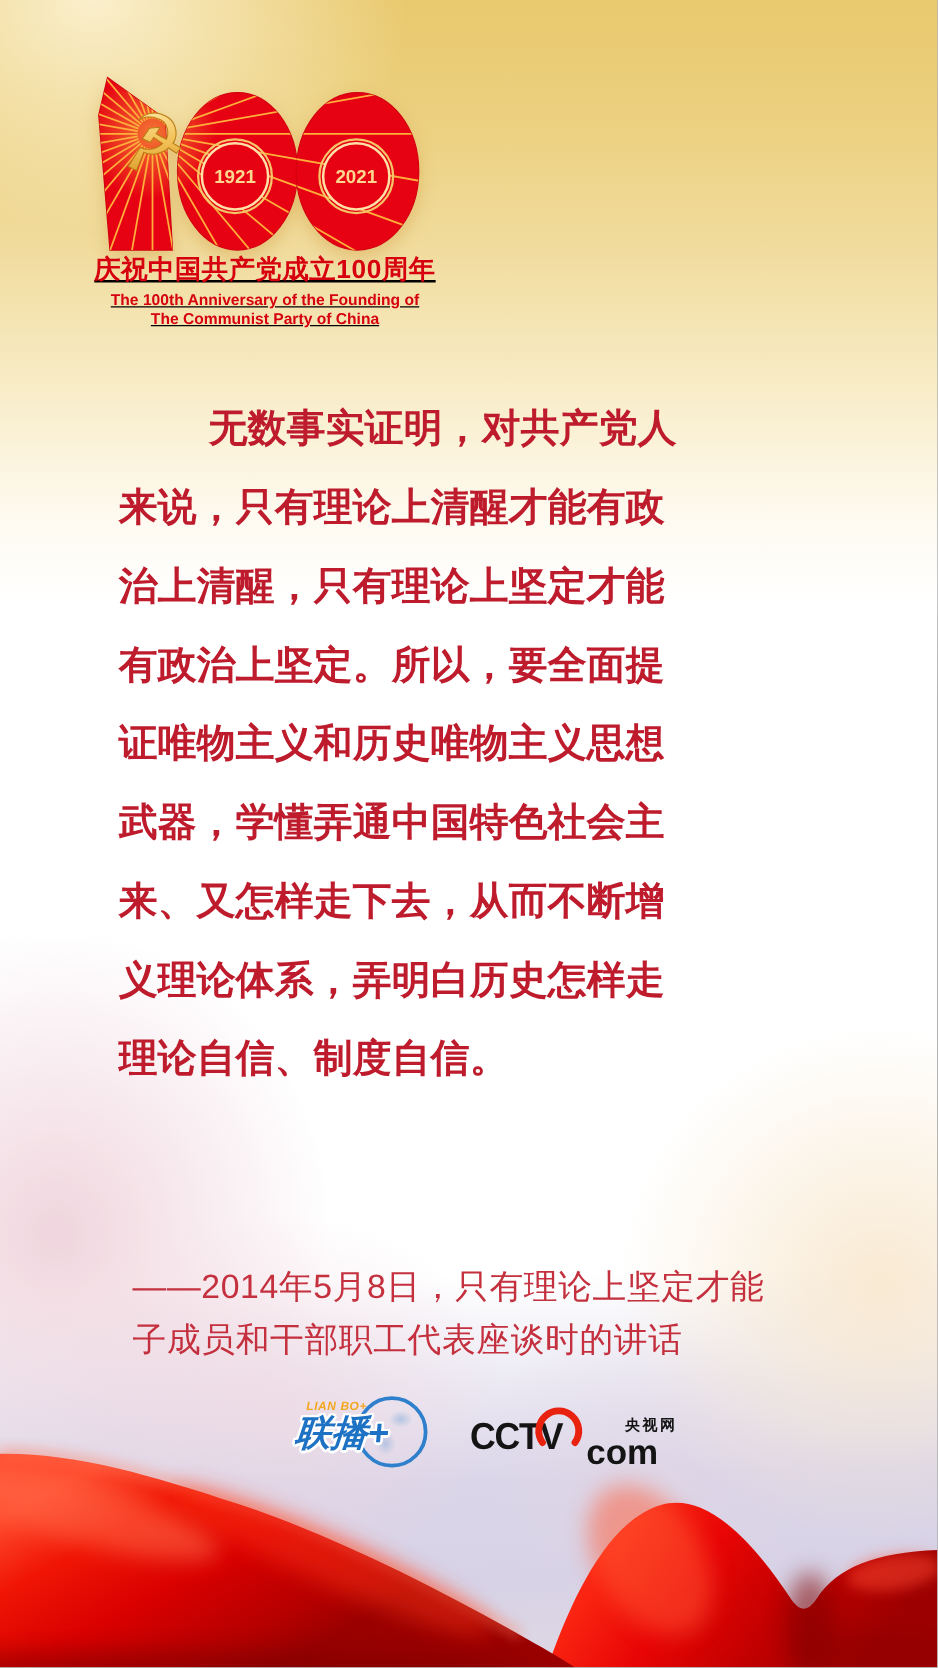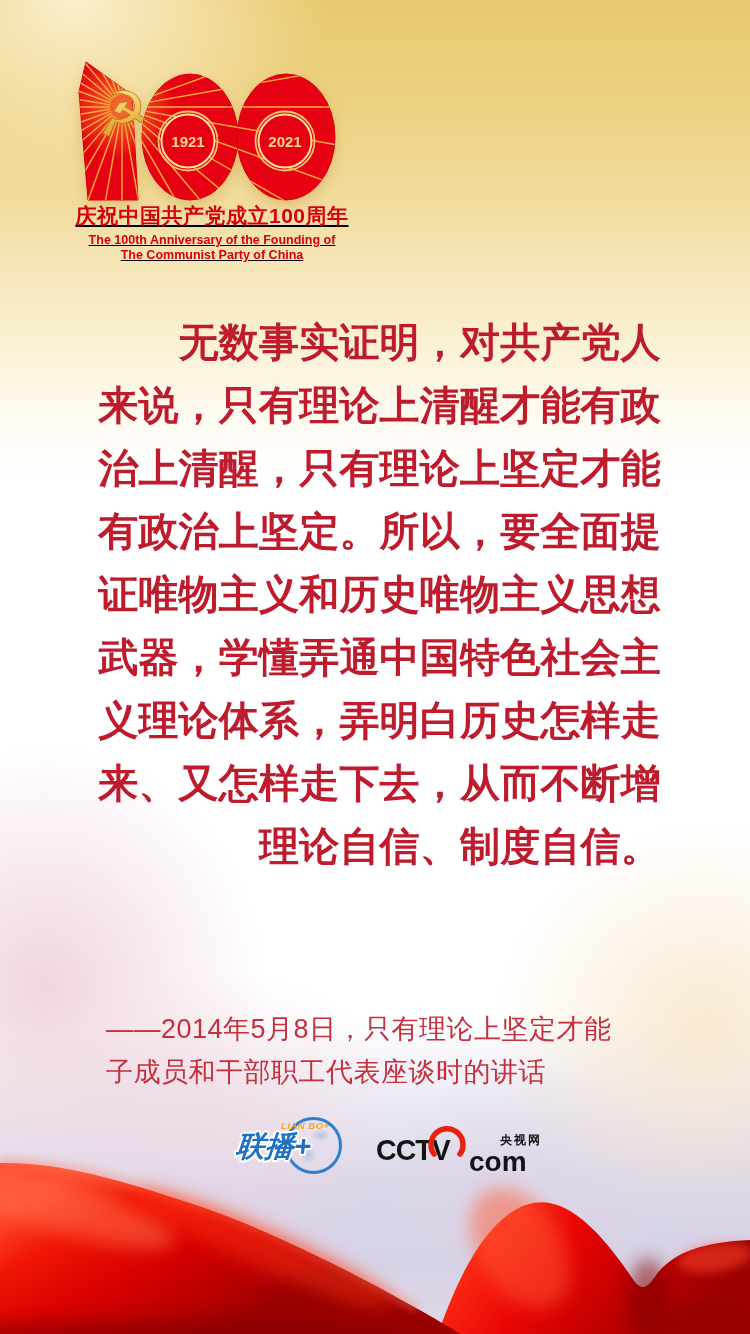--- a/index.html
+++ b/index.html
@@ -16,36 +16,36 @@
       radial-gradient(30% 12% at 70% 88%, rgba(226,214,228,.55), rgba(226,214,228,0) 70%),
       linear-gradient(178deg, rgba(255,255,255,0) 76%, rgba(206,200,226,.75) 88%, rgba(213,207,228,.95) 94%, #dfd9e4 100%);
   }
   
   .logo-svg{position:absolute;left:58px;top:50px;filter:drop-shadow(0 6px 7px rgba(196,128,24,.30));}
   .header-text{position:absolute;left:56px;top:203px;width:312px;text-align:center;text-decoration:underline;}
   .title-cn{font-size:21px;font-weight:900;color:#D6000F;letter-spacing:.5px;line-height:26px;margin-bottom:4px;}
   .title-en{font-size:12.5px;font-weight:800;color:#D6000F;line-height:15px;}
   
   .quote{position:absolute;left:95px;top:311px;width:566px;color:#BE1B2C;
-         font-size:40px;font-weight:900;letter-spacing:.2px;text-align:right;}
+         font-size:31px;font-weight:900;letter-spacing:.2px;}
   .quote .qline{line-height:63px;white-space:nowrap;}
   .quote .qline.first{padding-left:72px;}
   
   .attribution{position:absolute;left:106px;top:1008px;width:570px;color:#C4303E;
                font-size:27px;font-weight:400;letter-spacing:.5px;}
   .attribution div{line-height:43px;white-space:nowrap;}
   
   .lianbo{position:absolute;left:236px;top:1119px;width:112px;height:62px;}
   .lianbo .globe{position:absolute;left:49px;top:-2px;width:57px;height:57px;border:3px solid #2E80CC;
     border-radius:50%;box-sizing:border-box;z-index:1;
     background:
       radial-gradient(14px 10px at 64% 30%, rgba(46,128,204,.28), rgba(46,128,204,0) 70%),
       radial-gradient(12px 14px at 40% 68%, rgba(46,128,204,.25), rgba(46,128,204,0) 70%);}
   .lianbo .tagline{position:absolute;left:9px;top:1px;z-index:2;font-size:9.5px;font-style:italic;
-    font-weight:800;color:#F2A71F;letter-spacing:.5px;white-space:nowrap;margin-left:36px;}
+    font-weight:800;color:#F2A71F;letter-spacing:.5px;white-space:nowrap;}
   .lianbo .name{position:absolute;left:0;top:8px;z-index:2;font-size:29px;font-weight:900;font-style:italic;
     color:#1E72C4;transform:skewX(-5deg);white-space:nowrap;
     text-shadow:-2px 0 #fff,2px 0 #fff,0 -2px #fff,0 2px #fff,-1.5px -1.5px #fff,1.5px 1.5px #fff,-1.5px 1.5px #fff,1.5px -1.5px #fff;}
   .cctv{position:absolute;left:376px;top:1130px;width:160px;height:50px;color:#141414;}
   .cctv .letters{position:absolute;left:0;top:3px;font-size:30px;font-weight:900;letter-spacing:-1px;
     transform:scaleX(.95);transform-origin:left;}
   .cctv .swoosh{position:absolute;left:50px;top:-11px;width:44px;height:44px;}
   .cctv .site-cn{position:absolute;left:96px;top:2px;font-size:12px;font-weight:600;letter-spacing:2px;white-space:nowrap;margin-left:28px;}
   .cctv .site-suffix{position:absolute;left:93px;top:16px;font-size:28px;font-weight:700;}
   
@@ -141,22 +141,22 @@
     <div class="title-en">The Communist Party of China</div>
   </div>
 
   <div class="quote">
     <div class="qline first">无数事实证明，对共产党人</div>
     <div class="qline">来说，只有理论上清醒才能有政</div>
     <div class="qline">治上清醒，只有理论上坚定才能</div>
     <div class="qline">有政治上坚定。所以，要全面提</div>
     <div class="qline">证唯物主义和历史唯物主义思想</div>
     <div class="qline">武器，学懂弄通中国特色社会主</div>
+    <div class="qline">来、又怎样走下去，从而不断增</div>
     <div class="qline">义理论体系，弄明白历史怎样走</div>
-    <div class="qline">来、又怎样走下去，从而不断增</div>
     <div class="qline">理论自信、制度自信。</div>
   </div>
 
   <div class="attribution">
     <div>——2014年5月8日，只有理论上坚定才能</div>
     <div>子成员和干部职工代表座谈时的讲话</div>
   </div>
 
   <div class="lianbo">
     <div class="globe"></div>

